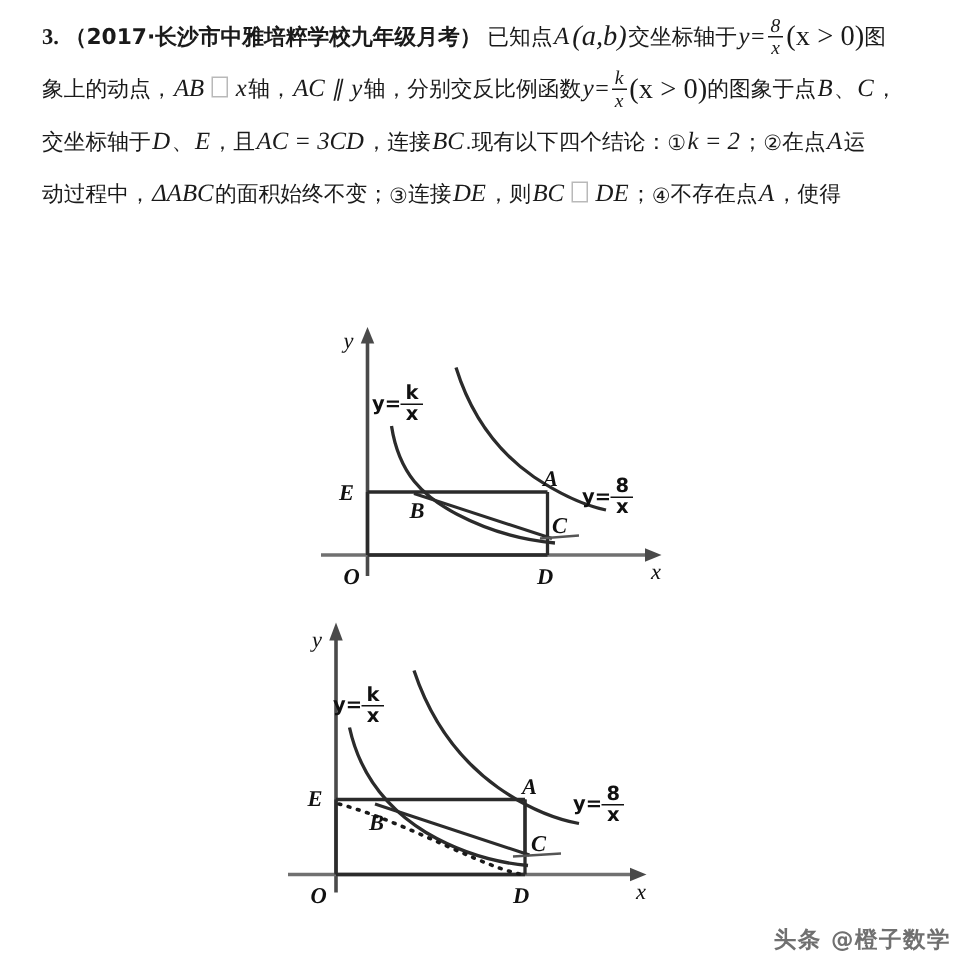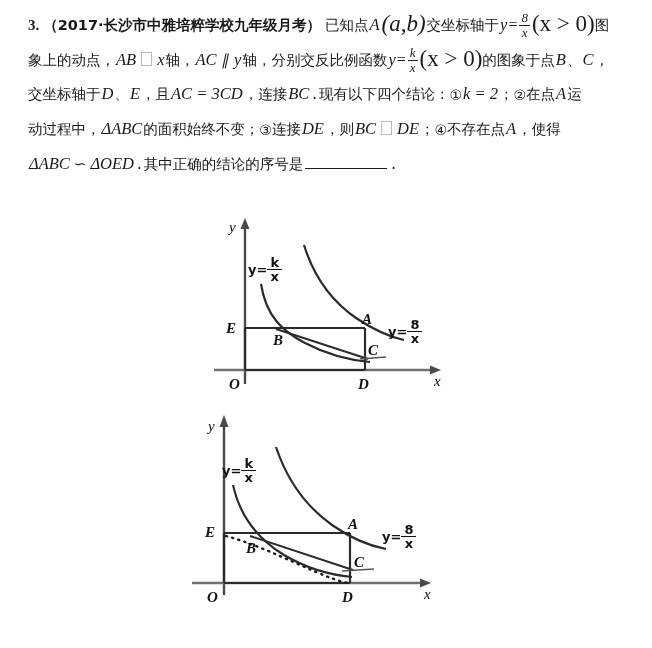--- a/index.html
+++ b/index.html
@@ -37,42 +37,42 @@
     font-size: 15.5px;
     white-space: nowrap;
     letter-spacing: 0px;
   }
   .cn {
     font-family: "DejaVu Sans", "Liberation Sans", sans-serif;
     font-size: 14.5px;
     font-weight: 600;
   }
   .cn-normal {
-    font-family: Liberation Mono, monospace;
+    font-family: Liberation Sans, sans-serif;
     font-size: 14.5px;
     font-weight: 500;
   }
   .num {
     font-family: "Liberation Serif", serif;
     font-weight: bold;
     font-size: 15px;
   }
   .mathit {
     font-family: "Liberation Serif", "DejaVu Serif", serif;
     font-style: italic;
     font-size: 16.5px;
     padding: 0 1px;
   }
   .mathup {
     font-family: "Liberation Serif", "DejaVu Serif", serif;
     font-size: 16px;
   }
   .paren {
     font-family: "Liberation Serif", serif;
-    font-size: 23px;
+    font-size: 19px;
     vertical-align: -1px;
   }
   .frac {
     display: inline-block;
     vertical-align: middle;
     text-align: center;
     font-style: italic;
     font-family: "Liberation Serif", serif;
     font-size: 13px;
     line-height: 1.05;
@@ -187,23 +187,20 @@
     </div>
 
     <div class="line">
       <span class="cn-normal">交坐标轴于</span><span class="mathit">D</span><span class="cn-normal">、</span><span class="mathit">E</span><span class="cn-normal">，且</span><span class="mathit">AC = 3CD</span><span class="cn-normal">，连接</span><span class="mathit">BC</span><span class="cn-normal">.现有以下四个结论：</span><span class="circnum">①</span><span class="mathit">k = 2</span><span class="cn-normal">；</span><span class="circnum">②</span><span class="cn-normal">在点</span><span class="mathit">A</span><span class="cn-normal">运</span>
     </div>
 
     <div class="line">
       <span class="cn-normal">动过程中，</span><span class="mathit">ΔABC</span><span class="cn-normal">的面积始终不变；</span><span class="circnum">③</span><span class="cn-normal">连接</span><span class="mathit">DE</span><span class="cn-normal">，则</span><span class="mathit">BC</span><span class="tofu"></span><span class="mathit">DE</span><span class="cn-normal">；</span><span class="circnum">④</span><span class="cn-normal">不存在点</span><span class="mathit">A</span><span class="cn-normal">，使得</span>
     </div>
 
-    <div class="line">
-      <span class="mathit">ΔABC</span><span class="sim">∽</span><span class="mathit">ΔOED</span><span class="cn-normal">.其中正确的结论的序号是</span><span class="blank"></span><span class="cn-normal">.</span>
-    </div>
   </div>
 
   <div class="figure" id="figure-1">
     <svg width="260" height="185" viewBox="0 0 260 185">
 
       <g>
         <line x1="55" y1="172" x2="55" y2="14" stroke="#4a4a4a" stroke-width="2.4"></line>
         <polygon points="55,6 50.5,17 59.5,17" fill="#4a4a4a"></polygon>
 
         <line x1="24" y1="158" x2="243" y2="158" stroke="#707070" stroke-width="2.4"></line>
@@ -289,14 +286,15 @@
 
     <div class="fn-label" style="left:52px; top:52px;">
       <span class="fl-lhs">y=</span><span class="fl-frac"><span class="n">k</span><span class="d">x</span></span>
     </div>
 
     <div class="fn-label" style="left:212px; top:118px;">
       <span class="fl-lhs">y=</span><span class="fl-frac"><span class="n">8</span><span class="d">x</span></span>
     </div>
   </div>
 
+  <div id="watermark">头条 @橙子数学</div>
 
 </div>
 
 </body></html>

